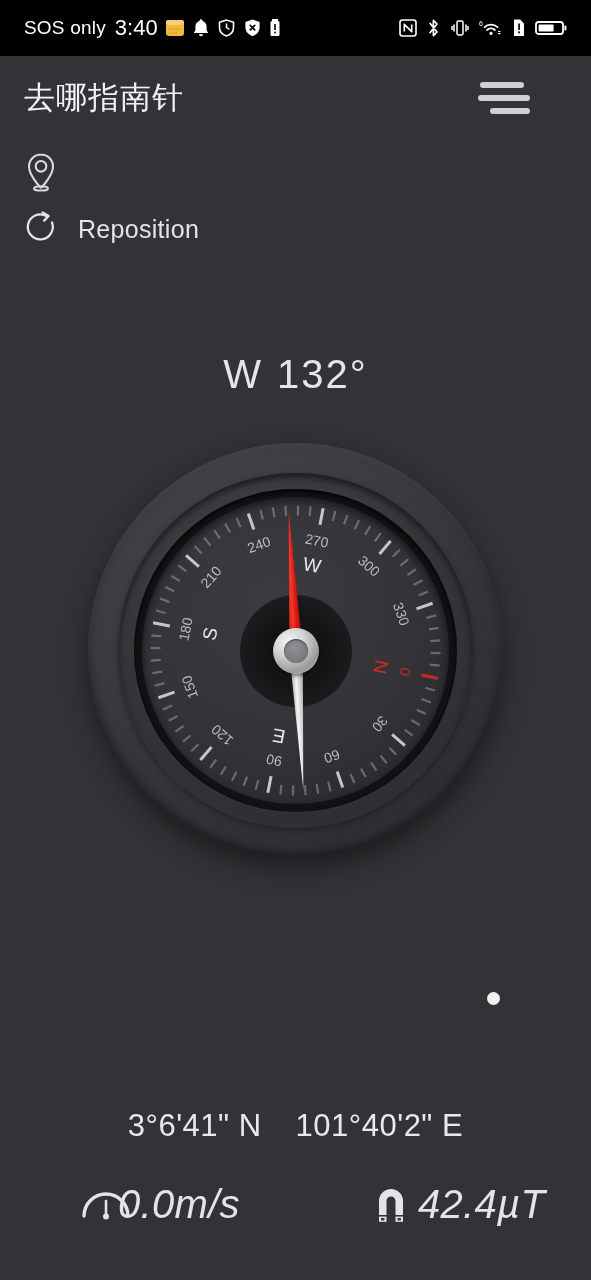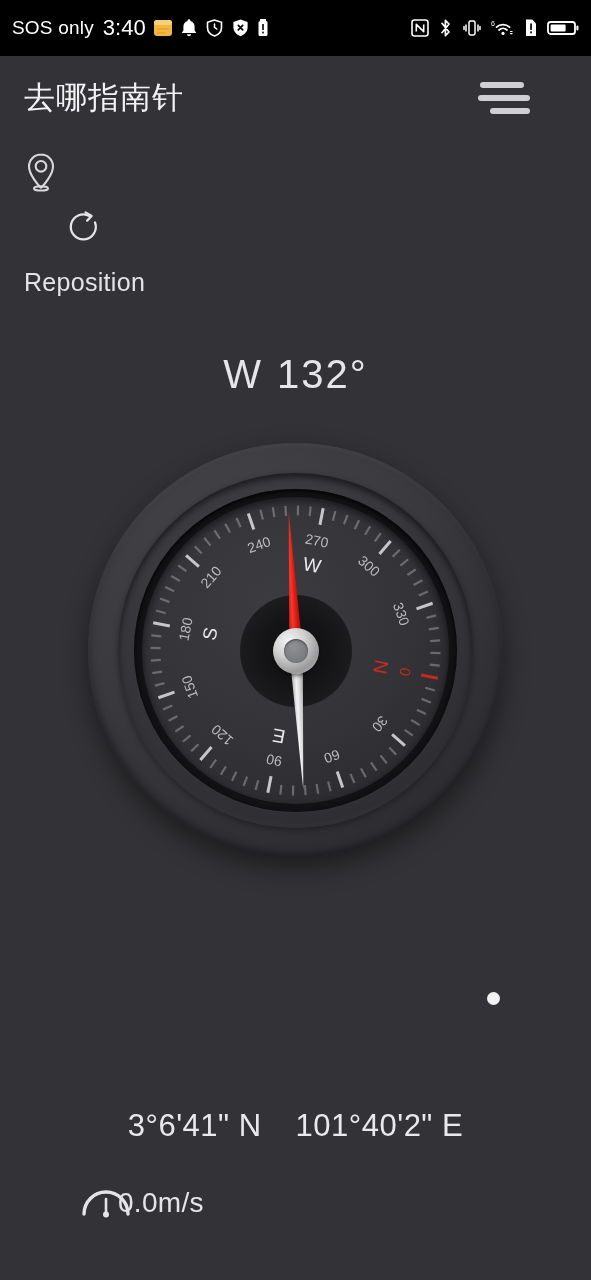--- a/index.html
+++ b/index.html
@@ -9,21 +9,21 @@
     font-family:"Liberation Sans", sans-serif;
     color:#e9e9ec;
     overflow:hidden;
     position:relative;
   }
 
   
   .statusbar{
     position:absolute; top:0; left:0; width:591px; height:56px;
     background:#000; display:flex; align-items:center;
-    padding:0 12px;
+    padding:0 24px;
   }
   .sb-left{ display:flex; align-items:center; gap:7px; }
   .sb-right{ display:flex; align-items:center; gap:9px; margin-left:auto; }
   .sb-text{ font-size:19px; color:#fff; letter-spacing:.2px; }
   .sb-time{ font-size:22px; color:#fff; font-weight:400; margin-left:2px;}
   .sb-ico{ display:inline-block; line-height:0; }
   .sb-ico svg{ display:block; }
 
   
   .appbar{
@@ -39,21 +39,21 @@
   .menu-btn i{ display:block; height:6px; border-radius:3px; background:#cfcfd4; }
   .menu-btn i:nth-child(1){ width:44px; margin-right:6px;}
   .menu-btn i:nth-child(2){ width:52px; }
   .menu-btn i:nth-child(3){ width:40px; }
 
   
   .loc-row{
     position:absolute; left:24px; display:flex; align-items:center; gap:18px;
   }
   #locationRow{ top:152px; }
-  #repoRow{ top:208px;flex-direction:column; }
+  #repoRow{ top:208px; }
   .loc-text{ font-size:21px; color:#d8d8dd; letter-spacing:.2px; }
   .repo-text{ font-size:25px; color:#e4e4e8; letter-spacing:.3px; }
 
   
   .heading{
     position:absolute; top:352px; left:0; width:591px; text-align:center;
     font-size:40px; color:#e6e6ea; letter-spacing:2px; font-weight:400;
   }
   .heading .dir{ margin-right:14px; }
 
@@ -140,21 +140,21 @@
   }
   .coords .lon{ margin-left:34px; }
 
   
   .sensors{
     position:absolute; top:1182px; left:0; width:591px; height:60px;
   }
   .sensor{ position:absolute; display:flex; align-items:center; }
   #speedSensor{ left:78px; top:0; }
   #magSensor{ left:374px; top:0; }
-  .sensor-val{ font-size:28px; color:#e4e4e8; letter-spacing:.3px; }
+  .sensor-val{ font-size:40px; color:#e4e4e8; letter-spacing:.3px;font-style:italic; }
   #speedSensor .sensor-val{ margin-left:-16px; }
   #magSensor .sensor-val{ margin-left:10px; }
   .sensor-ico{ line-height:0; }
 </style>
 </head>
 <body>
 
 <div class="statusbar">
   <div class="sb-left">
     <span class="sb-text">SOS only</span>
@@ -412,13 +412,25 @@
   <div class="sensor" id="speedSensor">
     <span class="sensor-ico">
       <svg width="56" height="42" viewBox="0 0 56 42">
         <path d="M6 32a22 22 0 0 1 44 0" fill="none" stroke="#e4e4e8" stroke-width="3.4" stroke-linecap="round"></path>
         <path d="M28 32 L28 17" stroke="#e4e4e8" stroke-width="2.6" stroke-linecap="round"></path>
         <circle cx="28" cy="32.5" r="3" fill="#e4e4e8"></circle>
       </svg>
     </span>
     <span class="sensor-val">0.0m/s</span>
   </div>
+  <div class="sensor" id="magSensor">
+    <span class="sensor-ico">
+      <svg width="34" height="40" viewBox="0 0 34 40">
+        <path d="M5 30V16a12 12 0 0 1 24 0v14h-7.5V16a4.5 4.5 0 0 0-9 0v14z" fill="#e4e4e8"></path>
+        <rect x="5" y="31.6" width="7.5" height="5.2" fill="#e4e4e8"></rect>
+        <rect x="21.5" y="31.6" width="7.5" height="5.2" fill="#e4e4e8"></rect>
+        <rect x="7" y="33" width="3.4" height="2.4" fill="#333337"></rect>
+        <rect x="23.5" y="33" width="3.4" height="2.4" fill="#333337"></rect>
+      </svg>
+    </span>
+    <span class="sensor-val">42.4µT</span>
+  </div>
 </div>
 
 </body></html>

